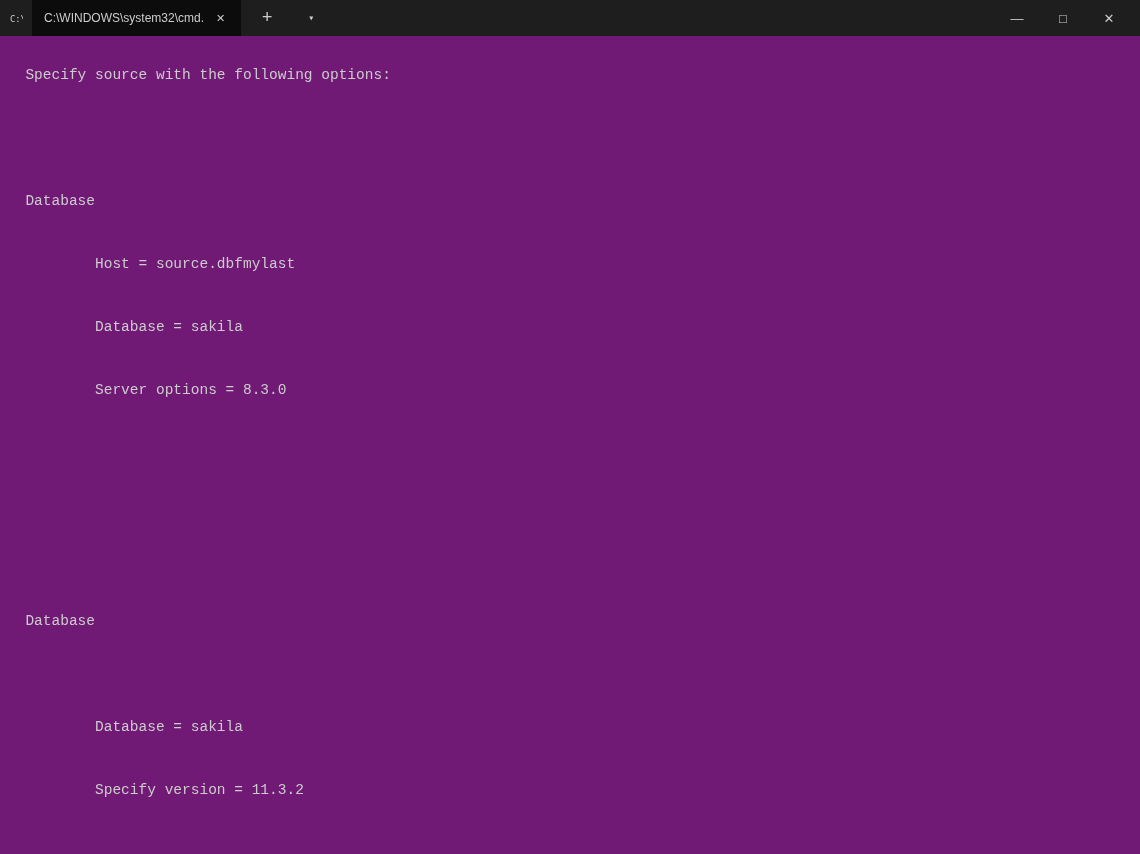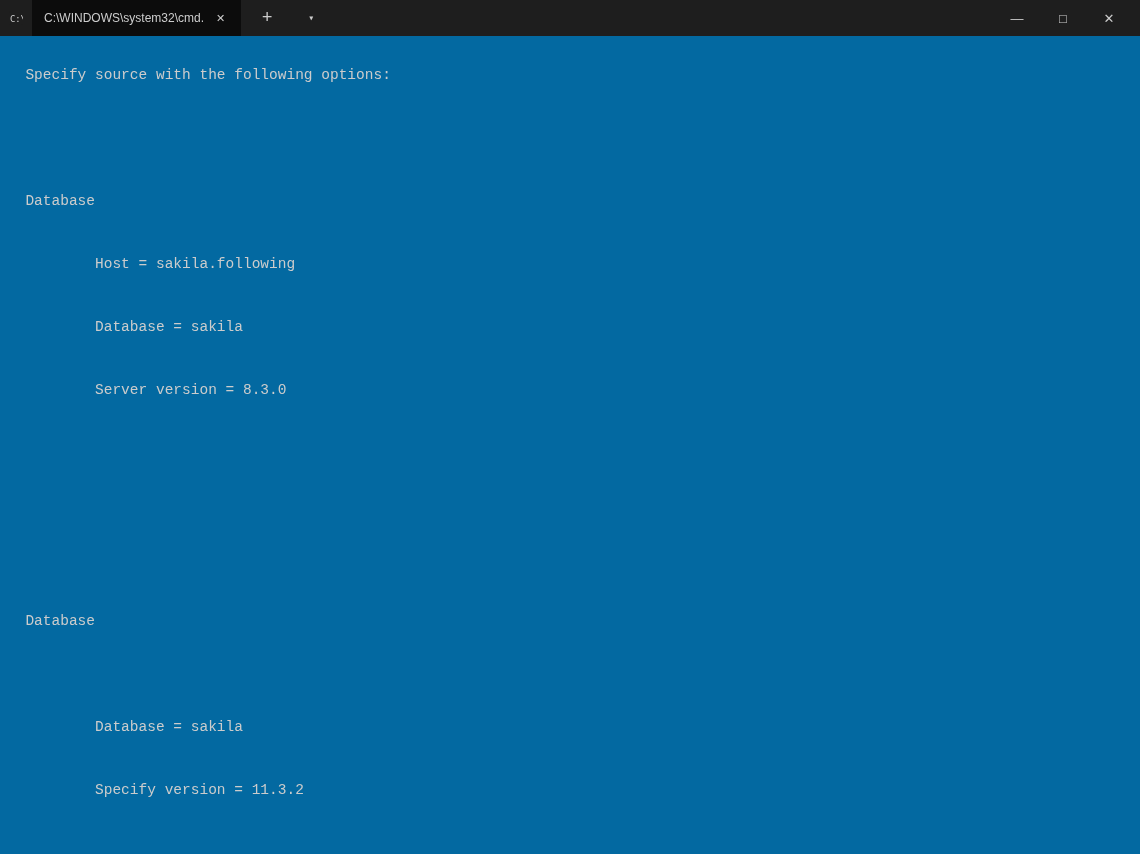--- a/index.html
+++ b/index.html
@@ -92,21 +92,21 @@
       height: 36px;
       display: flex;
       align-items: center;
       justify-content: center;
       color: #cccccc;
       font-size: 10px;
       cursor: pointer;
     }
 
     .terminal-body {
-      background: #0369a1;
+      background: #701a75;
       color: #cccccc;
       font-family: 'Courier New', Courier, monospace;
       font-size: 14.5px;
       line-height: 1.45;
       padding: 8px 8px 0 8px;
       height: calc(854px - 36px);
       overflow: hidden;
       white-space: pre;
     }
   </style>
@@ -136,25 +136,25 @@
   </div>
 </div>
 
 <div class="terminal-body">
   <span>Specify source with the following options:</span>
   <br>
   <span></span>
   <br>
   <span>Database</span>
   <br>
-  <span>        Host = sakila.following</span>
+  <span>        Host = source.dbfmylast</span>
   <br>
   <span>        Database = sakila</span>
   <br>
-  <span>        Server version = 8.3.0</span>
+  <span>        Server options = 8.3.0</span>
   <br>
   <span></span>
   <br>
   <br>
   <span></span>
   <br>
   <span>Database</span>
   <br>
   <br>
   <span>        Database = sakila</span>

